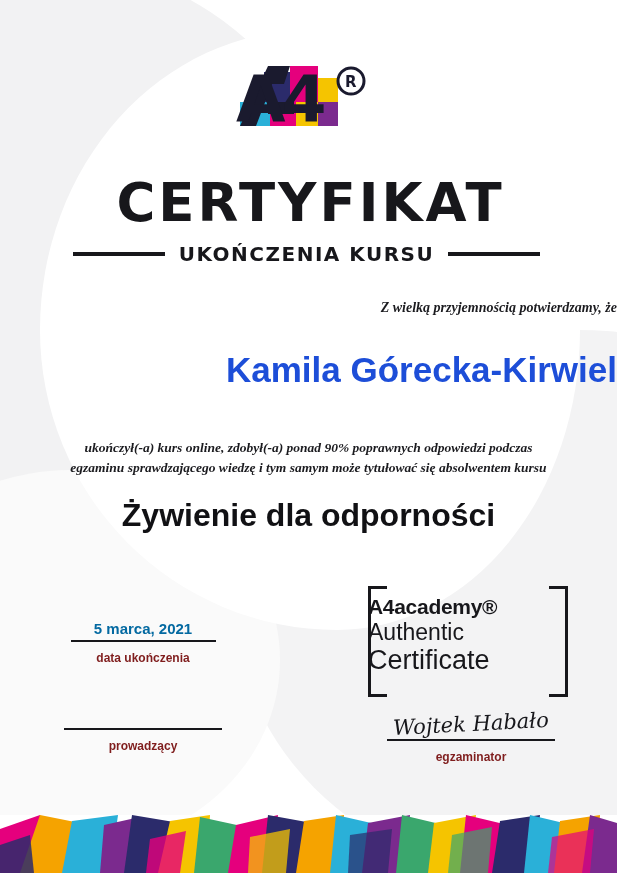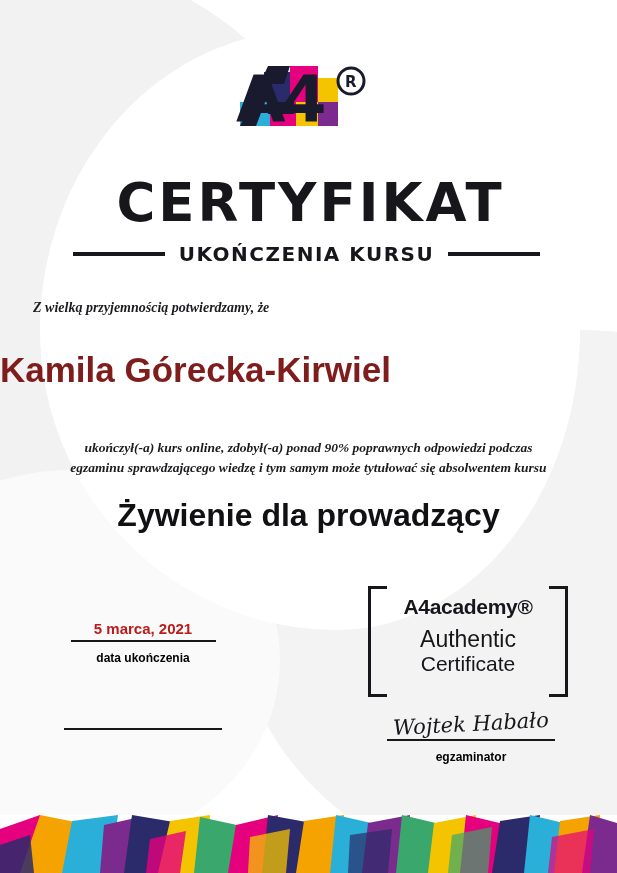--- a/index.html
+++ b/index.html
@@ -119,38 +119,38 @@
     letter-spacing: 1.5px;
     color: #17171b;
   }
 
   
   .intro {
     position: absolute;
     left: 0;
     right: 0;
     top: 300px;
-    text-align: left;
+    text-align: right;
     font-family: "Liberation Serif", serif;
     font-style: italic;
     font-weight: bold;
     font-size: 14px;
     color: #1b1b1f;
     padding-left: 33px;
   }
   .recipient {
     position: absolute;
     left: 0;
     right: 0;
     top: 350px;
-    text-align: left;
+    text-align: right;
     font-family: "Liberation Sans", sans-serif;
     font-weight: bold;
     font-size: 35px;
-    color: #7f1d1d;
+    color: #1d4ed8;
   }
   .description {
     position: absolute;
     left: 70px;
     right: 70px;
     top: 418px;
     text-align: center;
     font-family: "Liberation Serif", serif;
     font-style: italic;
     font-weight: bold;
@@ -171,21 +171,21 @@
     color: #111114;
   }
 
   
   .badge {
     position: absolute;
     left: 368px;
     top: 586px;
     width: 200px;
     height: 105px;
-    text-align: center;
+    text-align: left;
     color: #17171b;
   }
   .badge .bracket-l,
   .badge .bracket-r {
     position: absolute;
     top: 0;
     width: 16px;
     height: 105px;
     border-top: 3px solid #17171b;
     border-bottom: 3px solid #17171b;
@@ -193,55 +193,55 @@
   .badge .bracket-l { left: 0; border-left: 3px solid #17171b; }
   .badge .bracket-r { right: 0; border-right: 3px solid #17171b; }
   .badge-line1 {
     margin-top: 9px;
     font-family: "Liberation Sans", sans-serif;
     font-weight: bold;
     font-size: 21px;
     letter-spacing: -0.3px;
   }
   .badge-line2 {
-    margin-top: 7px;
+    margin-top: 0;
     font-family: "Liberation Sans", sans-serif;
     font-size: 23px;
     font-weight: 300;
   }
   .badge-line3 {
     margin-top: -1px;
     font-family: "Liberation Sans", sans-serif;
-    font-size: 21px;
+    font-size: 27px;
     font-weight: 300;
   }
 
   
   .sig-block {
     position: absolute;
     text-align: center;
   }
   .sig-value {
     font-family: "Liberation Sans", sans-serif;
     font-weight: bold;
     font-size: 15px;
-    color: #b91c1c;
+    color: #0369a1;
     padding-bottom: 3px;
   }
   .sig-line {
     height: 2px;
     background: #17171b;
     margin: 0 auto;
   }
   .sig-label {
     margin-top: 9px;
     font-family: "Liberation Sans", sans-serif;
     font-weight: bold;
     font-size: 12px;
-    color: #000000;
+    color: #7f1d1d;
   }
   .date-block { left: 58px; top: 620px; width: 170px; }
   .date-block .sig-line { width: 145px; }
   .teacher-block { left: 52px; top: 728px; width: 182px; }
   .teacher-block .sig-line { width: 158px; }
   .examiner-block { left: 376px; top: 714px; width: 190px; }
   .examiner-block .sig-line { width: 168px; }
   .signature-script {
     font-family: "DejaVu Serif", serif;
     font-style: italic;
@@ -307,38 +307,39 @@
       <div class="subtitle">UKOŃCZENIA KURSU</div>
       <div class="rule"></div>
     </div>
 
     <div class="intro">Z wielką przyjemnością potwierdzamy, że</div>
 
     <div class="recipient">Kamila Górecka-Kirwiel</div>
 
     <div class="description">ukończył(-a) kurs online, zdobył(-a) ponad 90% poprawnych odpowiedzi podczas egzaminu sprawdzającego wiedzę i tym samym może tytułować się absolwentem kursu</div>
 
-    <div class="course">Żywienie dla prowadzący</div>
+    <div class="course">Żywienie dla odporności</div>
 
     <div class="badge">
       <div class="bracket-l"></div>
       <div class="bracket-r"></div>
       <div class="badge-line1">A4academy®</div>
       <div class="badge-line2">Authentic</div>
       <div class="badge-line3">Certificate</div>
     </div>
 
     <div class="sig-block date-block">
       <div class="sig-value">5 marca, 2021</div>
       <div class="sig-line"></div>
       <div class="sig-label">data ukończenia</div>
     </div>
 
     <div class="sig-block teacher-block">
       <div class="sig-line"></div>
+      <div class="sig-label">prowadzący</div>
     </div>
 
     <div class="sig-block examiner-block">
       <div class="signature-script">Wojtek Habało</div>
       <div class="sig-line"></div>
       <div class="sig-label">egzaminator</div>
     </div>
 
     <svg class="mosaic" viewBox="0 0 617 58" preserveAspectRatio="none" xmlns="http://www.w3.org/2000/svg">
       <rect x="0" y="0" width="617" height="58" fill="#ffffff"></rect>

